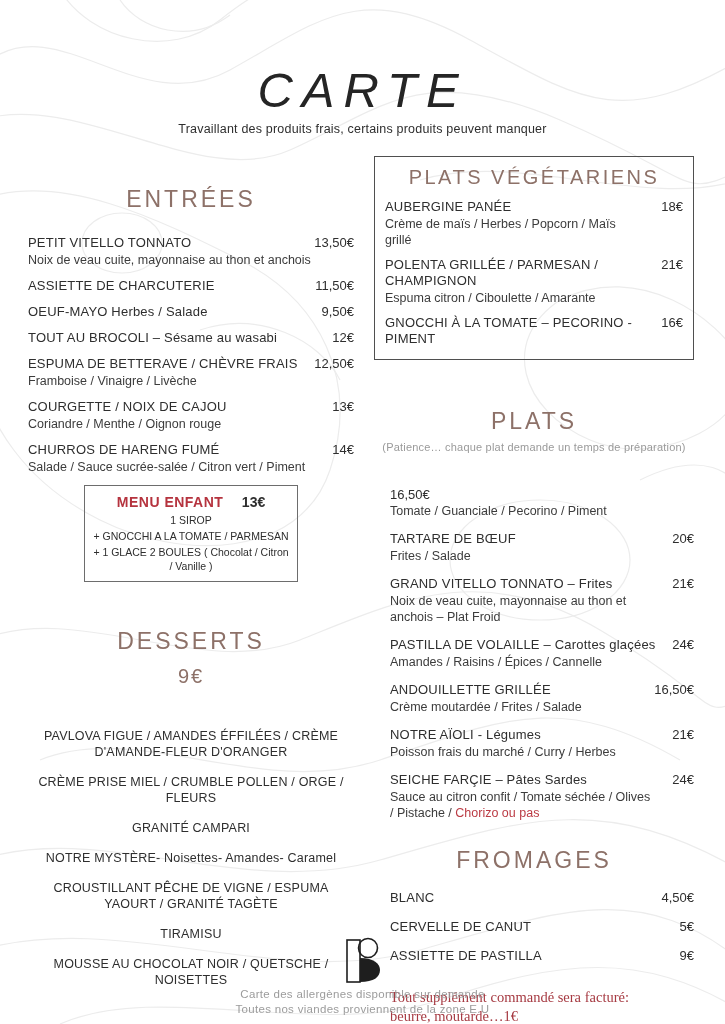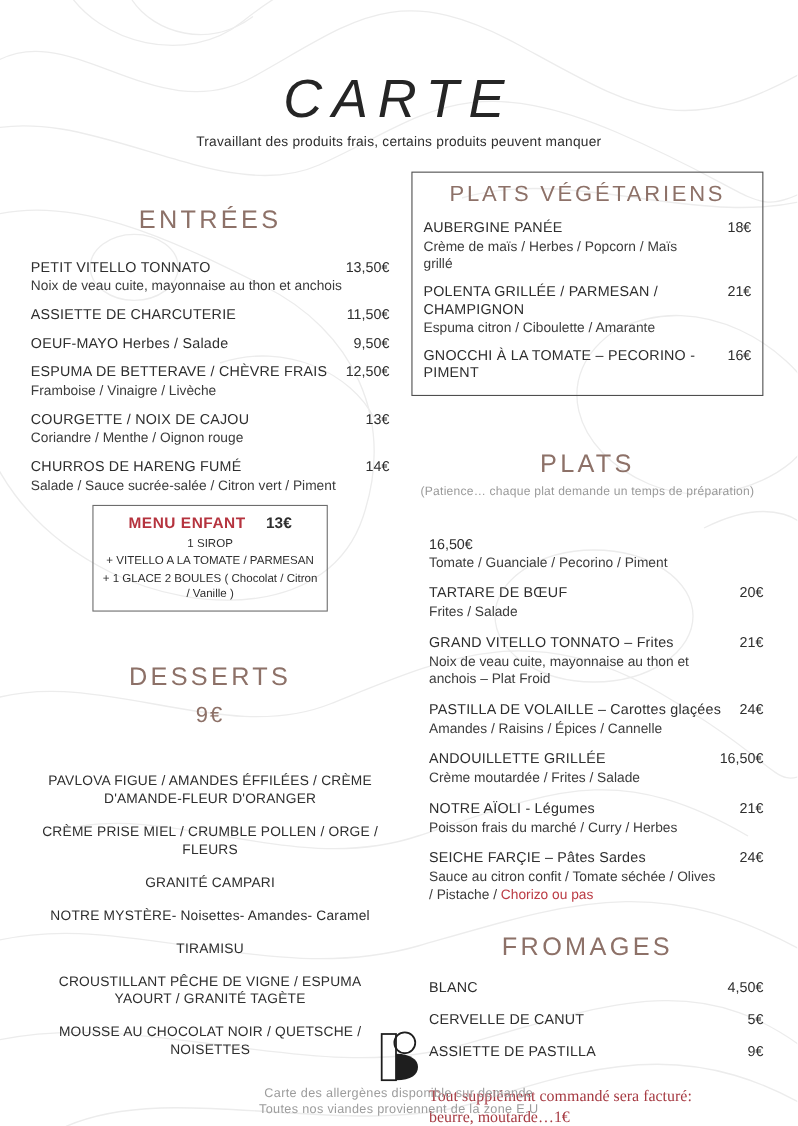--- a/index.html
+++ b/index.html
@@ -142,20 +142,24 @@
 
           <div class="menu-item">
             <div class="item-row">
               <span class="item-name">OEUF-MAYO Herbes / Salade</span>
               <span class="item-price">9,50€</span>
             </div>
 
           </div>
 
           <div class="menu-item">
+            <div class="item-row">
+              <span class="item-name">TOUT AU BROCOLI – Sésame au wasabi</span>
+              <span class="item-price">12€</span>
+            </div>
           </div>
 
           <div class="menu-item">
             <div class="item-row">
               <span class="item-name">ESPUMA DE BETTERAVE / CHÈVRE FRAIS</span>
               <span class="item-price">12,50€</span>
             </div>
             <div class="item-desc"><span>Framboise / Vinaigre / Livèche</span><span class="red-text"></span></div>
           </div>
 
@@ -178,42 +182,42 @@
 
       <div class="menu-enfant-box">
         <div>
           <span class="menu-enfant-title">MENU ENFANT</span>
           <span class="menu-enfant-price">13€</span>
         </div>
         <div>
 
             <div class="menu-enfant-line">1 SIROP</div>
 
-            <div class="menu-enfant-line">+ VITELLO A LA TOMATE / PARMESAN</div>
+            <div class="menu-enfant-line">+ GNOCCHI A LA TOMATE / PARMESAN</div>
 
             <div class="menu-enfant-line">+ 1 GLACE 2 BOULES ( Chocolat / Citron / Vanille )</div>
           </div>
       </div>
 
       <div class="desserts-section">
         <h2 class="section-heading">DESSERTS</h2>
         <div class="section-price">9€</div>
         <div class="desserts-list">
 
             <div class="dessert-item">PAVLOVA FIGUE / AMANDES ÉFFILÉES / CRÈME D'AMANDE-FLEUR D'ORANGER</div>
 
             <div class="dessert-item">CRÈME PRISE MIEL / CRUMBLE POLLEN / ORGE / FLEURS</div>
 
             <div class="dessert-item">GRANITÉ CAMPARI</div>
 
             <div class="dessert-item">NOTRE MYSTÈRE- Noisettes- Amandes- Caramel</div>
 
+            <div class="dessert-item">CROUSTILLANT PÊCHE DE VIGNE / ESPUMA YAOURT / GRANITÉ TAGÈTE</div>
+
             <div class="dessert-item">TIRAMISU</div>
-
-            <div class="dessert-item">CROUSTILLANT PÊCHE DE VIGNE / ESPUMA YAOURT / GRANITÉ TAGÈTE</div>
 
             <div class="dessert-item">MOUSSE AU CHOCOLAT NOIR / QUETSCHE / NOISETTES</div>
           </div>
       </div>
 
     </div>
 
     <div class="col-right">
 
       <div class="veg-box">

